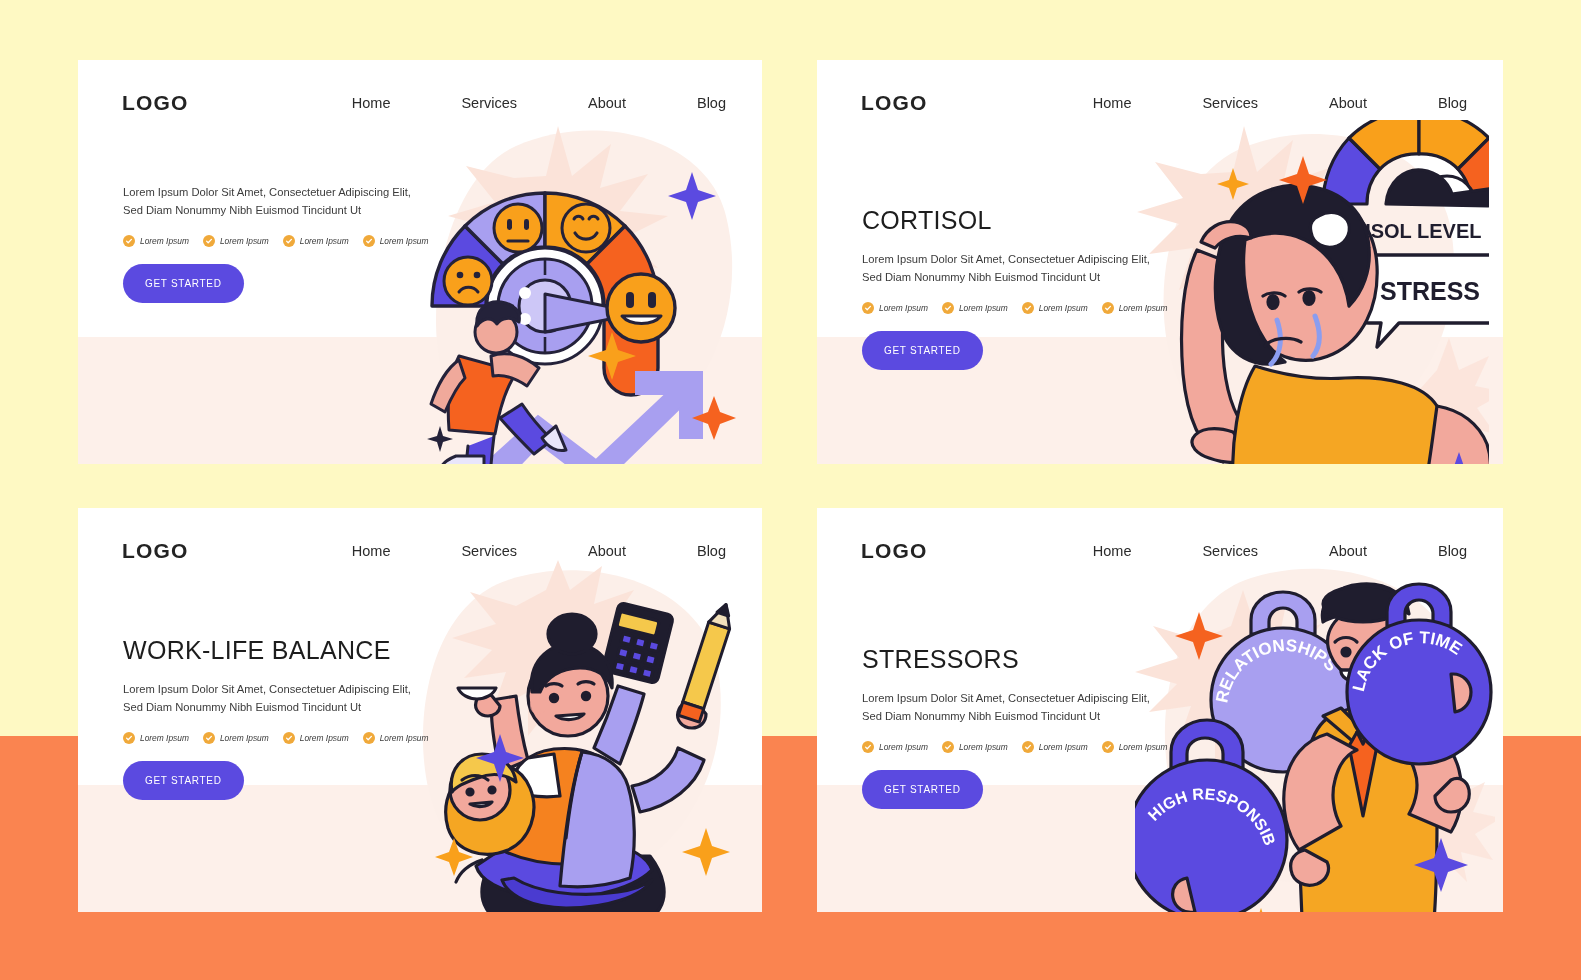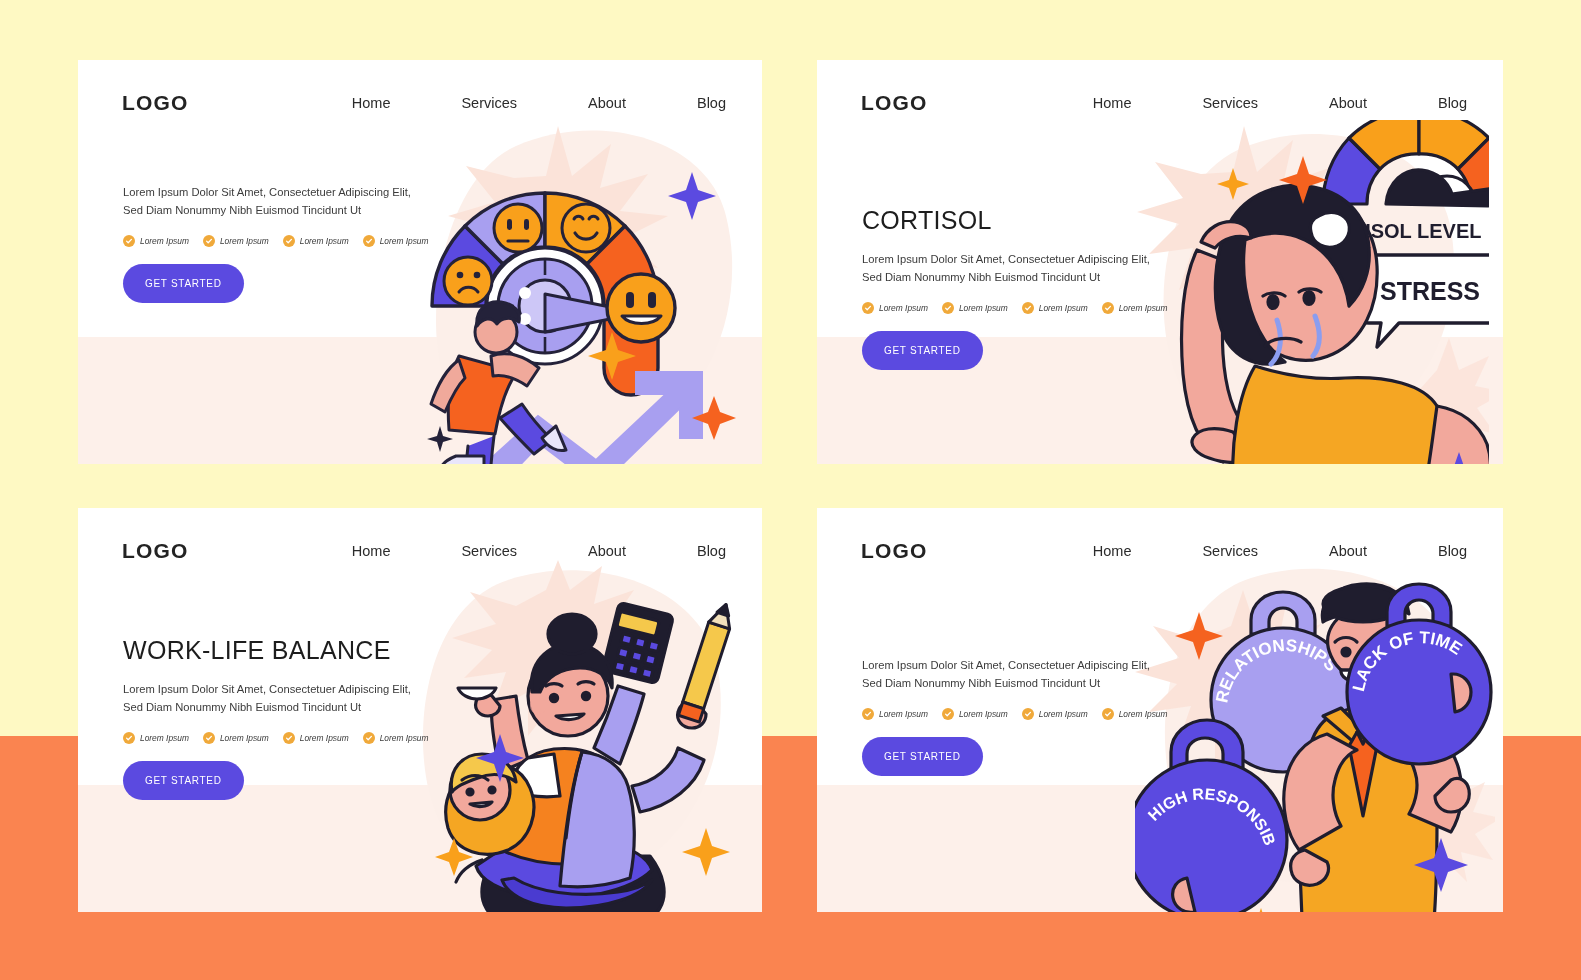--- a/index.html
+++ b/index.html
@@ -467,20 +467,21 @@
         <div class="logo">LOGO</div>
         <nav class="nav">
           <a>Home</a>
           <a>Services</a>
           <a>About</a>
           <a>Blog</a>
         </nav>
       </div>
 
       <div class="copy" style="top:135px;">
+        <h1 class="title">STRESSORS</h1>
         <p class="sub">Lorem Ipsum Dolor Sit Amet, Consectetuer Adipiscing Elit, Sed Diam Nonummy Nibh Euismod Tincidunt Ut</p>
         <div class="feats">
           <div class="feat">
             <span class="chk">
                 <svg width="8" height="8" viewBox="0 0 8 8">
                   <path d="M1.6 4.1 3.2 5.7 6.4 2.4" stroke="#fff" stroke-width="1.3" fill="none" stroke-linecap="round" stroke-linejoin="round"></path>
                 </svg>
               </span>
             <span>Lorem Ipsum</span>
           </div>

